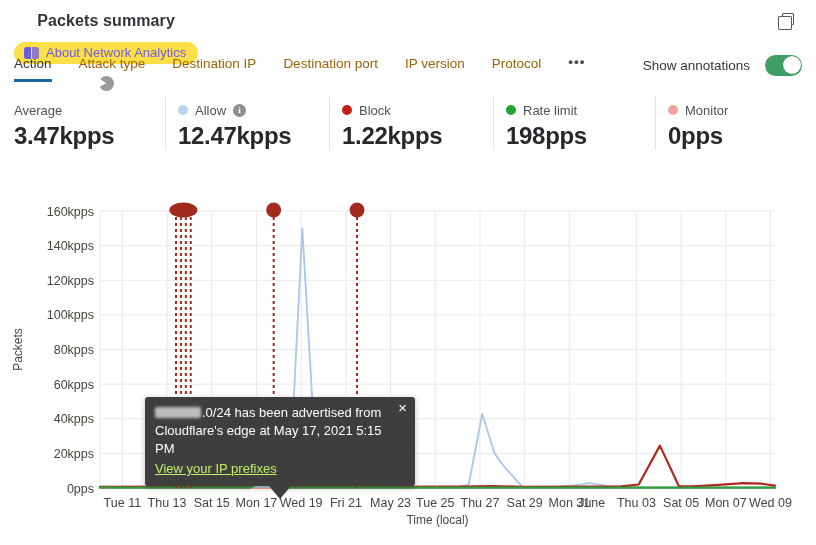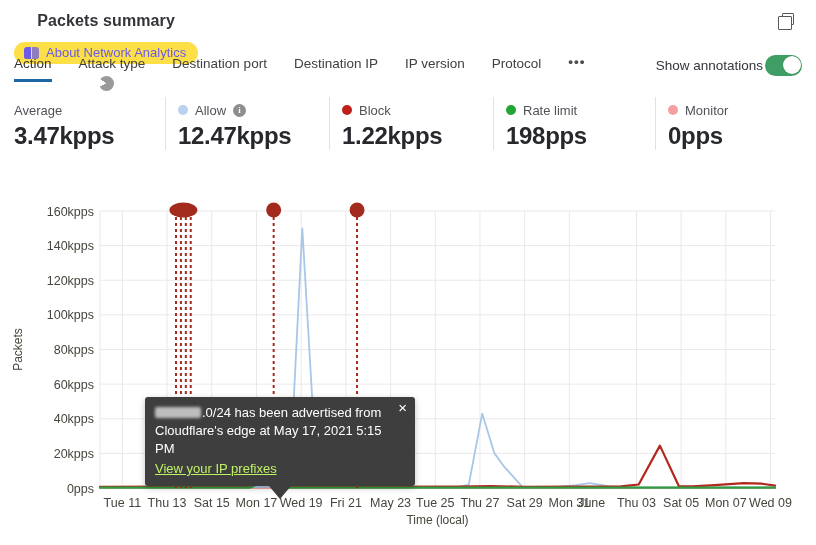--- a/index.html
+++ b/index.html
@@ -20,24 +20,24 @@
   .pie-icon { width:15px; height:15px; border-radius:50%;
     background:conic-gradient(from -55deg, #9a9a9a 0 300deg, #ffffff 300deg 360deg); cursor:pointer; }
   .copy-icon { position:absolute; right:22px; top:13px; width:12px; height:12px;
     border:1.6px solid #595959; border-radius:1px; cursor:pointer; }
   .copy-icon:before { content:""; position:absolute; left:-5px; top:2px; width:12px; height:12px;
     border:1.6px solid #595959; border-radius:1px; background:#fff; }
 
   
   .tabbar { position:absolute; left:14px; top:54px; right:14px; display:flex; align-items:center; }
   .tabs { display:flex; gap:27px; align-items:flex-end; }
-  .tab { font-size:13.5px; color:#404040; padding-bottom:8px; border-bottom:3px solid transparent; cursor:pointer; white-space:nowrap; }
+  .tab { font-size:13.5px; color:#a16207; padding-bottom:8px; border-bottom:3px solid transparent; cursor:pointer; white-space:nowrap; }
   .tab.active { color:#33353a; border-bottom-color:#1d67a5; }
   .tab.more { font-weight:700; letter-spacing:1px; color:#4c4f54; padding-bottom:10px; }
-  .annot-ctl { margin-left:auto; display:flex; align-items:center; gap:2px; padding-bottom:6px; }
+  .annot-ctl { margin-left:auto; display:flex; align-items:center; gap:15px; padding-bottom:6px; }
   .annot-label { font-size:13.5px; color:#33353a; }
   .toggle { width:37px; height:21px; border-radius:11px; background:#3f9e63; position:relative; cursor:pointer; }
   .toggle .knob { position:absolute; right:1.5px; top:1.5px; width:18px; height:18px; border-radius:50%;
     background:#fff; box-shadow:0 0 1px rgba(0,0,0,.4); }
 
   
   .stats { position:absolute; left:0; top:97px; display:flex; }
   .stat { padding:4px 0 0 14px; }
   .stat + .stat { border-left:1px solid #e2e2e2; padding-left:12px; }
   .stat-label { display:flex; align-items:center; gap:7px; font-size:13px; color:#4f5257; height:18px; }
@@ -74,22 +74,22 @@
       <span>About Network Analytics</span>
     </div>
     <div class="pie-icon"></div>
   </div>
   <div class="copy-icon"></div>
 
   <div class="tabbar">
     <div class="tabs" id="tabs">
         <div class="tab active">Action</div>
         <div class="tab">Attack type</div>
+        <div class="tab">Destination IP</div>
         <div class="tab">Destination port</div>
-        <div class="tab">Destination IP</div>
         <div class="tab">IP version</div>
         <div class="tab">Protocol</div>
         <div class="tab more">•••</div>
       </div>
     <div class="annot-ctl">
       <span class="annot-label">Show annotations</span>
       <div class="toggle">
         <div class="knob"></div>
       </div>
     </div>

